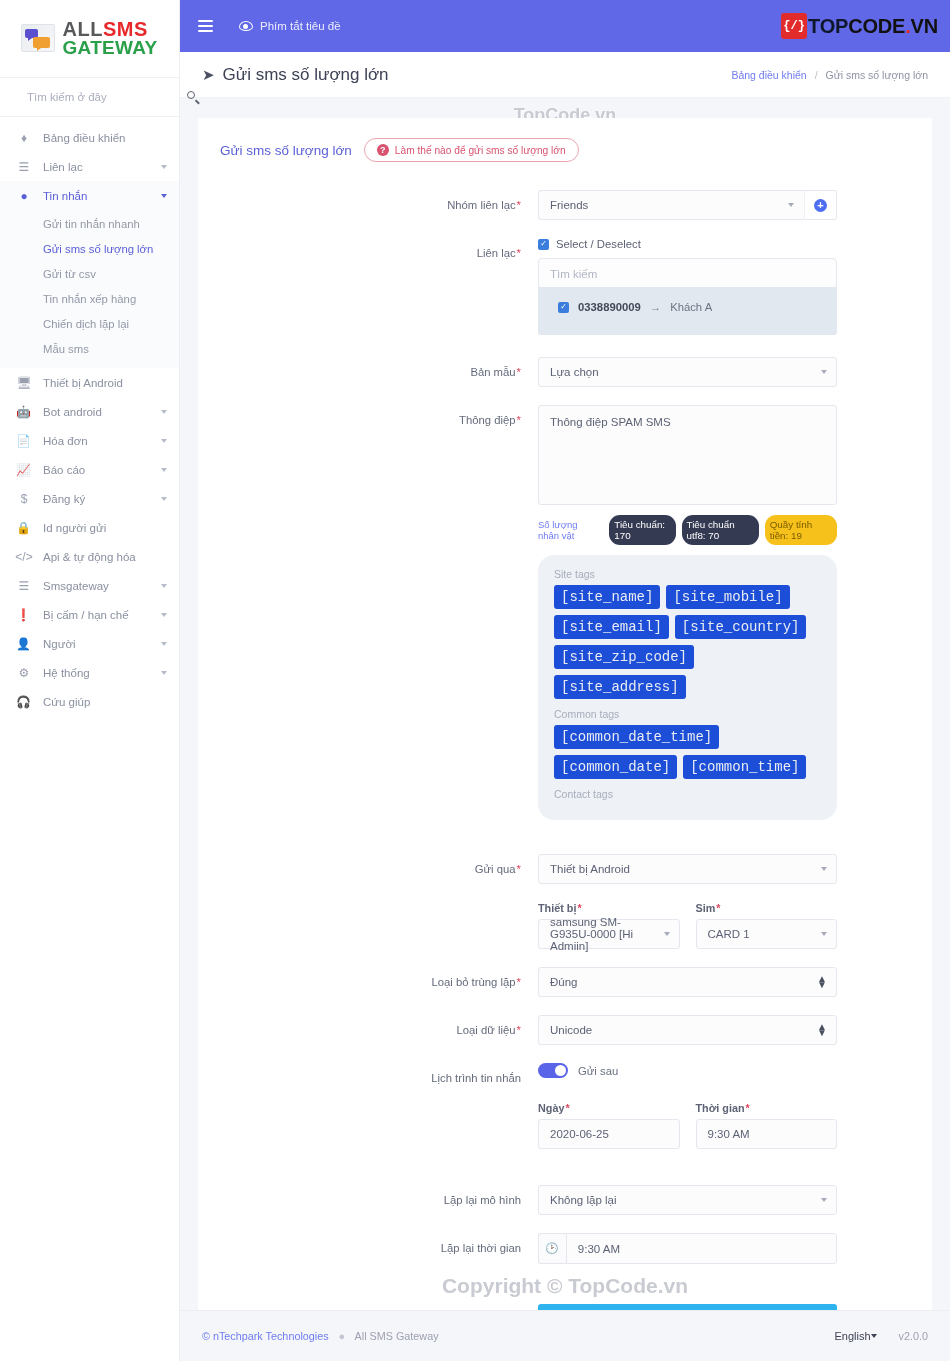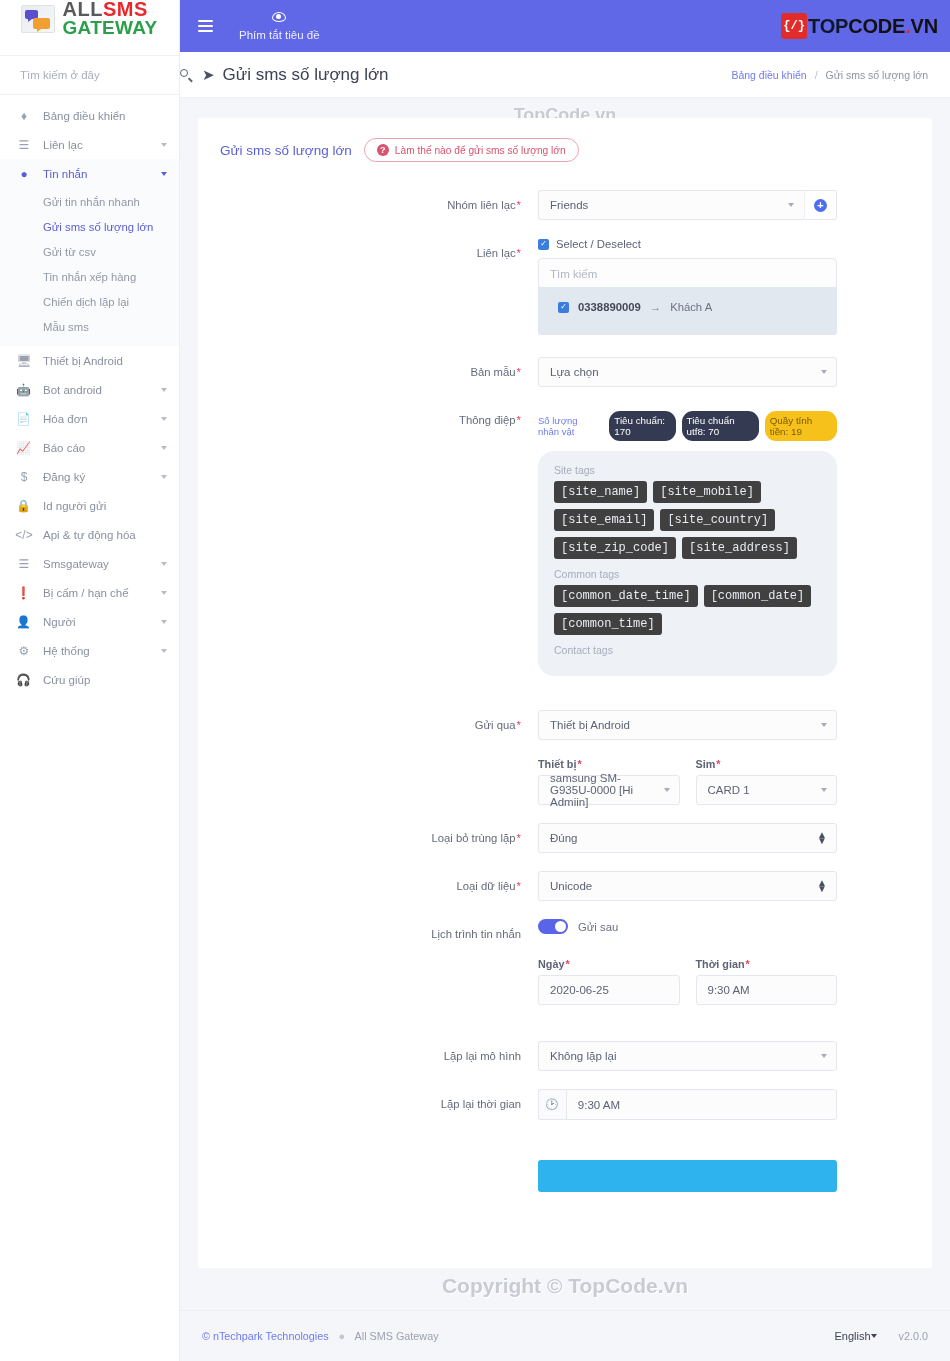--- a/index.html
+++ b/index.html
@@ -11,41 +11,41 @@
   }
   .app { display: flex; width: 950px; height: 1361px; position: relative; }
 
   
   .sidebar {
     width: 180px; height: 1361px; background: #ffffff;
     border-right: 1px solid #eceef3; flex: 0 0 180px;
     position: relative; z-index: 5;
   }
   .brand {
-    height: 56px; display: flex; align-items: flex-start; justify-content: center;
+    height: 78px; display: flex; align-items: center; justify-content: center;
     border-bottom: 1px solid #eff1f5;
   }
   .brand-logo { display: flex; align-items: center; gap: 7px; }
   .brand-chat {
     width: 34px; height: 28px; position: relative;
     background: linear-gradient(135deg,#e9ecef 0%, #f6f7f9 100%);
     border: 1px solid #dfe2e8; border-radius: 2px;
   }
   .bub1 { position:absolute; left:3px; top:4px; width:13px; height:9px; background:#5a4fcf; border-radius:2px;}
   .bub1:after { content:""; position:absolute; left:3px; bottom:-3px; border-left:4px solid #5a4fcf; border-bottom:3px solid transparent;}
   .bub2 { position:absolute; left:11px; top:12px; width:17px; height:11px; background:#f0a030; border-radius:2px;}
   .bub2:after { content:""; position:absolute; left:4px; bottom:-3px; border-left:4px solid #f0a030; border-bottom:3px solid transparent;}
   .brand-words { line-height: 0.95; }
   .bw-line1 { font-size: 20px; font-weight: 700; letter-spacing: .5px; }
   .bw-all { color: #58595b; }
   .bw-sms { color: #e8282b; }
   .bw-gw { font-size: 19px; font-weight: 700; color: #2aa04a; letter-spacing: .3px; }
 
   .side-search {
-    height: 39px; display: flex; align-items: center; padding: 0 20px;
+    height: 39px; display: flex; align-items: center; padding: 0 27px;
     border-bottom: 1px solid #eff1f5; gap: 6px;
   }
   .side-search input {
     flex: 1; border: none; outline: none; font-size: 11.5px; color: #8d93a3;
     font-family: "Liberation Sans", sans-serif; background: transparent;
   }
   .side-search input::placeholder { color: #a9aebd; }
   .mag { width: 13px; height: 13px; position: relative; flex: 0 0 13px; }
   .mag i { position:absolute; width:8px; height:8px; border:1.5px solid #5c6272; border-radius:50%; top:0; left:0;}
   .mag b { position:absolute; width:5px; height:1.5px; background:#5c6272; transform:rotate(45deg); bottom:1px; right:0;}
@@ -77,21 +77,21 @@
   
   .main { flex: 1; min-width: 0; position: relative; background: #f5f6fa; }
   .topbar {
     height: 52px; background: #6168e8; display: flex; align-items: center;
     padding: 0 12px 0 18px; position: relative;
   }
   .hamb { width: 15px; cursor: pointer; }
   .hamb span { display:block; height:1.8px; background:#fff; margin:3px 0; border-radius:1px; }
   .tb-link {
     display: flex; align-items: center; gap: 7px; margin-left: 26px;
-    color: #eceefd; font-size: 11.5px; cursor: pointer; flex-direction: column;
+    color: #eceefd; font-size: 11.5px; cursor: pointer;
   }
   .eye {
     width: 14px; height: 10px; border-radius: 50% 50% 50% 50%/ 60% 60% 40% 40%;
     border: 1.4px solid #fff; position: relative; display:inline-block;
   }
   .eye:after { content:""; position:absolute; width:5px; height:5px; background:#fff; border-radius:50%; left:3px; top:1.5px;}
   .tc-logo { margin-left: auto; display: flex; align-items: center; }
   .tc-box {
     width: 26px; height: 26px; background: #e22b2b; border-radius: 3px;
     display: flex; align-items: center; justify-content: center;
@@ -203,22 +203,22 @@
   .cnt-lbl { font-size: 9.5px; color: #6f7cf0; margin-right: 2px; }
   .pill { border-radius: 11px; font-size: 9.8px; padding: 4px 5px; color: #fff; }
   .pill.dark { background: #343a52; }
   .pill.gold { background: #f5c11a; color: #7c5c00; }
 
   .tags-box { background: #eef1f6; border-radius: 16px; padding: 13px 16px 15px 16px; }
   .tag-group-label { font-size: 10.5px; color: #a7adbb; margin: 0 0 5px 0; }
   .tag-group-label.mt { margin-top: 9px; }
   .tag-row { display: flex; flex-wrap: wrap; gap: 6px; }
   .tag {
-    background: #404040; color: #e9ecf2; border-radius: 3px;
-    font-family: "Liberation Mono", monospace; font-size: 12px;
+    background: #1d4ed8; color: #e9ecf2; border-radius: 3px;
+    font-family: "Liberation Mono", monospace; font-size: 14px;
     padding: 4px 7px; cursor: pointer; white-space: nowrap;
   }
 
   .pair { display: flex; gap: 16px; }
   .pair > div { flex: 1; }
   .sub-lbl { font-size: 10.8px; color: #5d6375; font-weight: 700; margin-bottom: 5px; }
 
   .toggle-line { display: flex; align-items: center; gap: 10px; }
   .toggle {
     width: 30px; height: 15px; border-radius: 8px; background: #5a64e8;
@@ -468,20 +468,21 @@
               <span class="arw"></span>
             </div>
           </div>
         </div>
 
         <div class="row" style="margin-bottom:10px;">
           <div class="lbl-col">
             <span>Thông điệp</span><span class="req">*</span>
           </div>
           <div class="ctl-col">
+            <textarea class="msg" style="">Thông điệp SPAM SMS</textarea>
             <div class="counters">
               <span class="cnt-lbl">Số lượng nhân vật</span>
               <span class="pill dark">Tiêu chuẩn: 170</span>
               <span class="pill dark">Tiêu chuẩn utf8: 70</span>
               <span class="pill gold">Quầy tính tiền: 19</span>
             </div>
           </div>
         </div>
 
         <div class="row" style="margin-bottom:34px;">

